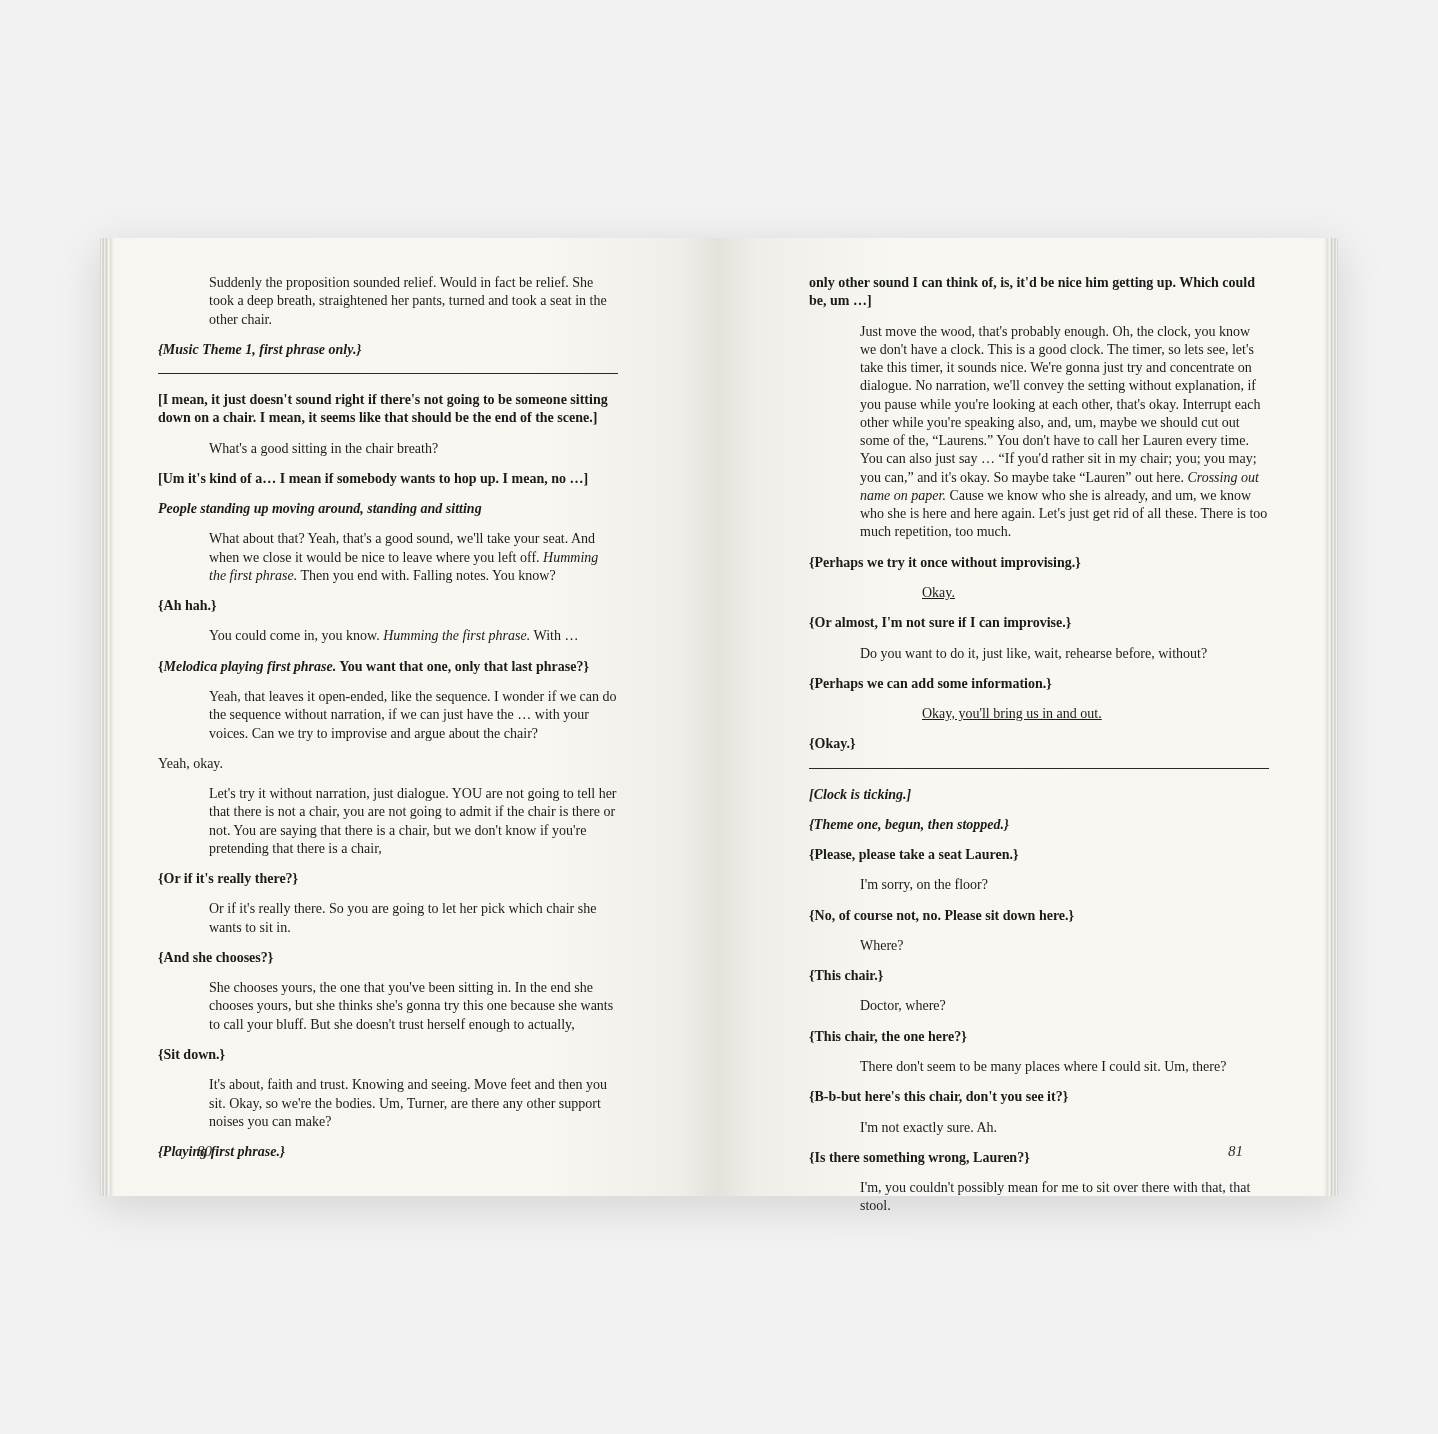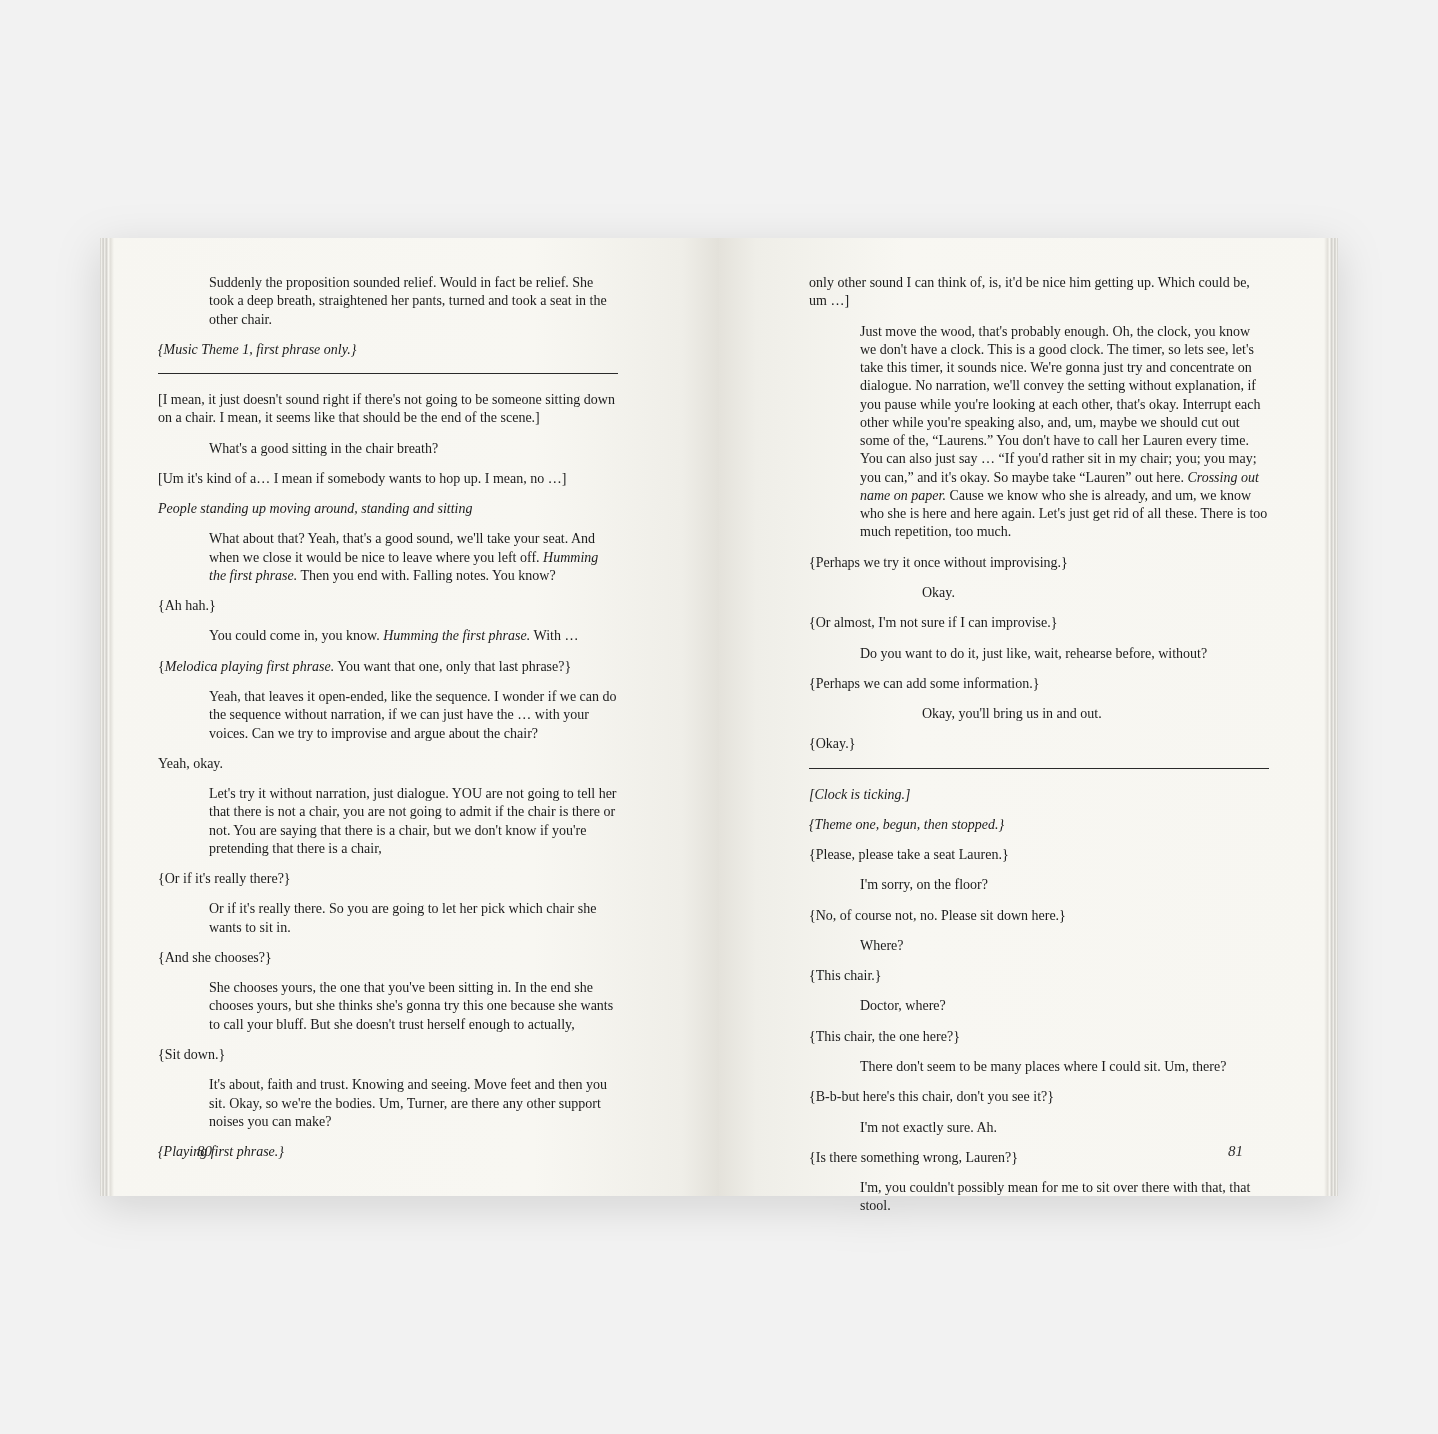--- a/index.html
+++ b/index.html
@@ -80,23 +80,23 @@
   }
   .left-page .text-col { left: 58px; }
   .right-page .text-col { left: 90px; }
 
   p {
     margin: 0 0 12px 0;
     text-align: left;
   }
   
   p.ind1 { margin-left: 51px; }
-  p.ind2 { margin-left: 113px; }
+  p.ind2 { margin-left: 113px; text-decoration: underline; }
   p.ind3 { }
-  p.flush { margin-left: 0; }
+  p.flush { margin-left: 0; font-weight: bold; }
   .it { font-style: italic; }
 
   hr.rule {
     border: 0;
     border-top: 1.1px solid #2a2a2a;
     margin: 14px 0 17px 0;
     width: 100%;
   }
 
   .folio {

